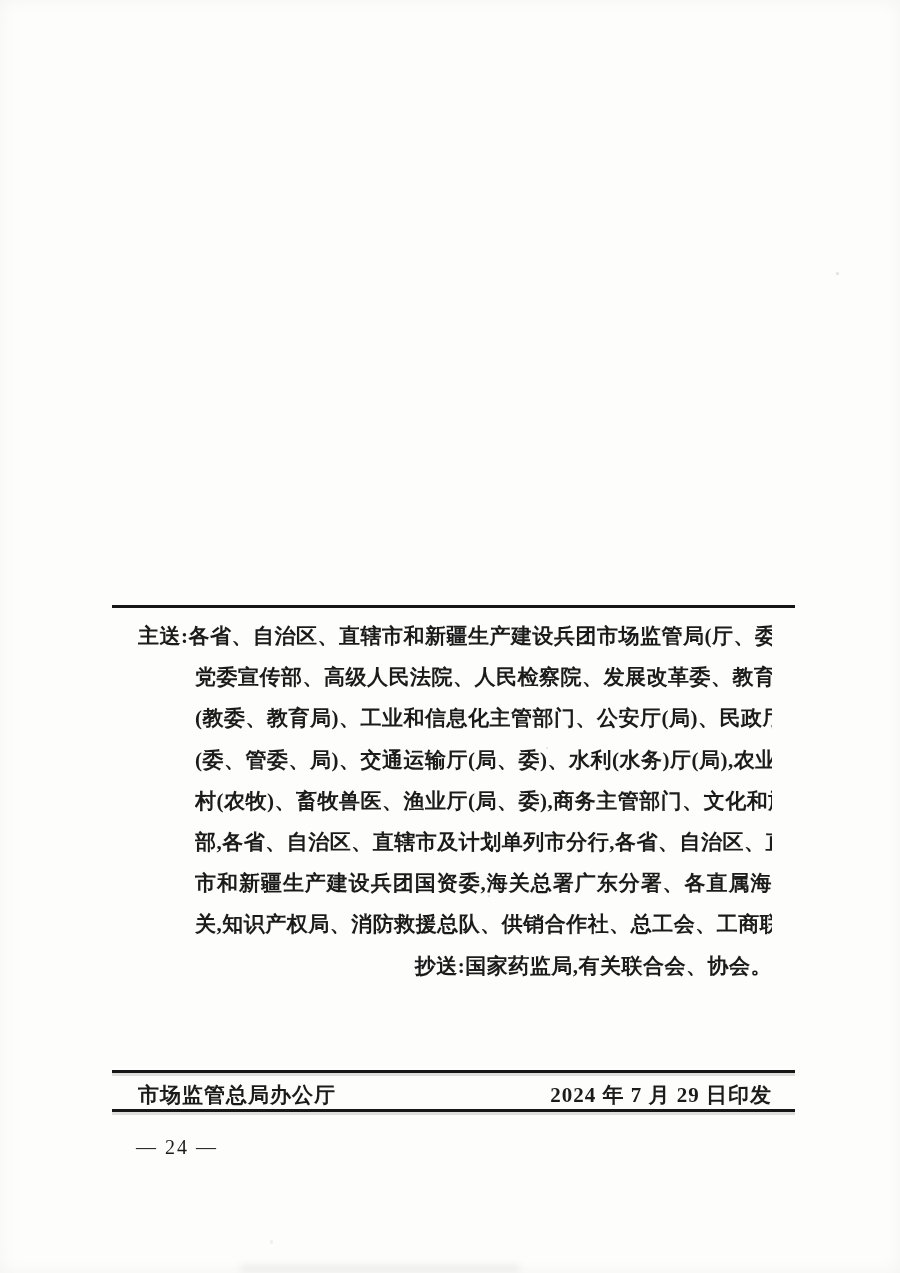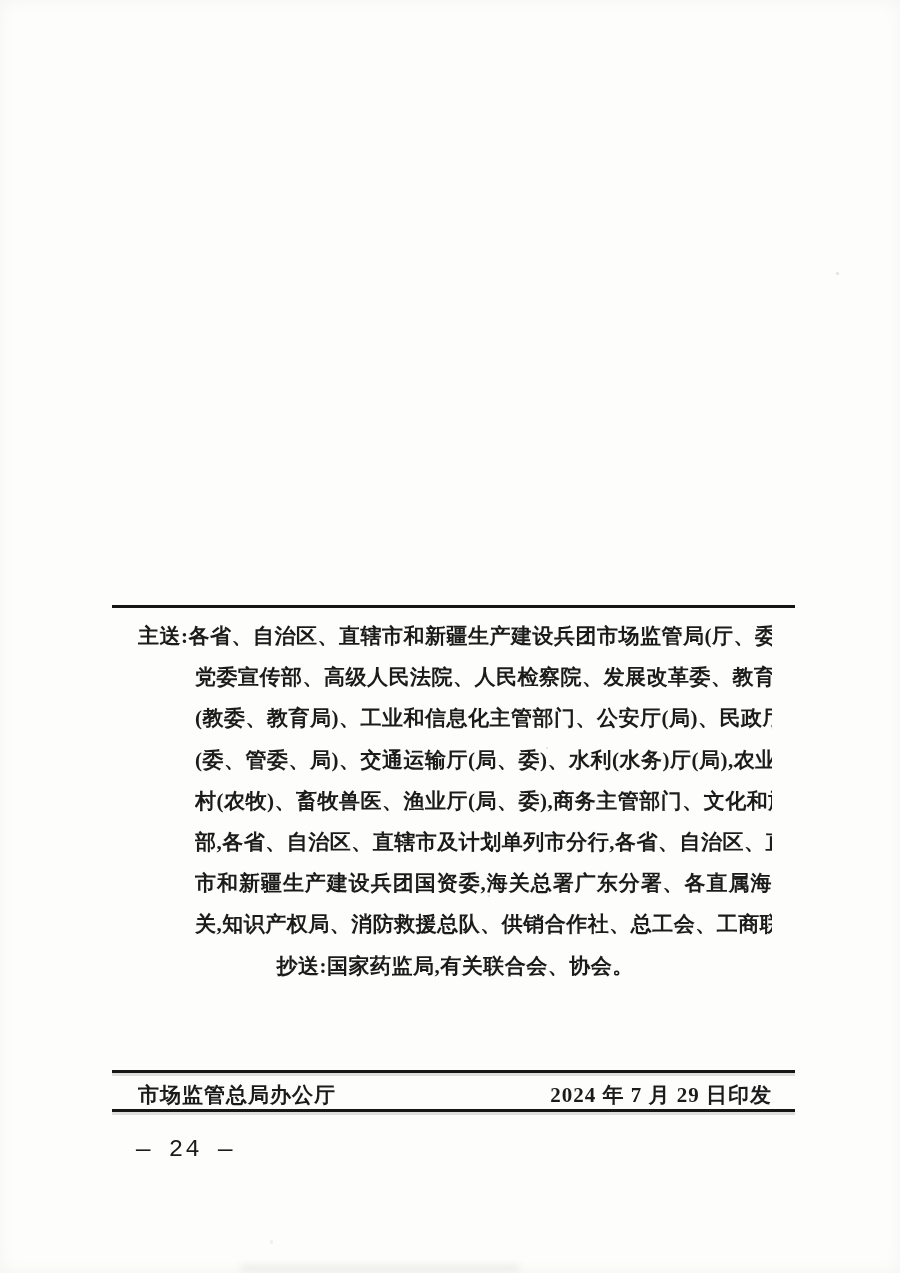--- a/index.html
+++ b/index.html
@@ -42,21 +42,21 @@
     height: 41.2px;
     overflow: hidden;
     text-align: justify;
     text-align-last: justify;
     white-space: nowrap;
   }
   .r-line.indent { margin-left: 57px; }
   .cc-line {
     height: 41.2px;
     overflow: hidden;
-    text-align: center;
+    text-align: right;
     white-space: nowrap;
   }
   .label { display: inline; }
 
   .footer-row {
     position: absolute;
     left: 138px;
     top: 1073px;
     width: 634px;
     height: 36px;
@@ -64,24 +64,23 @@
     justify-content: space-between;
     align-items: flex-end;
     font-size: 21px;
     font-weight: 600;
     letter-spacing: 1px;
   }
   .page-number {
     position: absolute;
     left: 136px;
     top: 1136px;
-    font-size: 24px;
+    font-size: 20px;
     font-weight: 500;
     letter-spacing: 2px;
-    font-family: Liberation Mono, monospace;
   }
 
   
   .speck {
     position: absolute;
     background: #9a9a9a;
     border-radius: 50%;
     opacity: 0.28;
   }
   .speck-1 { left: 836px; top: 272px; width: 3px; height: 3px; }

